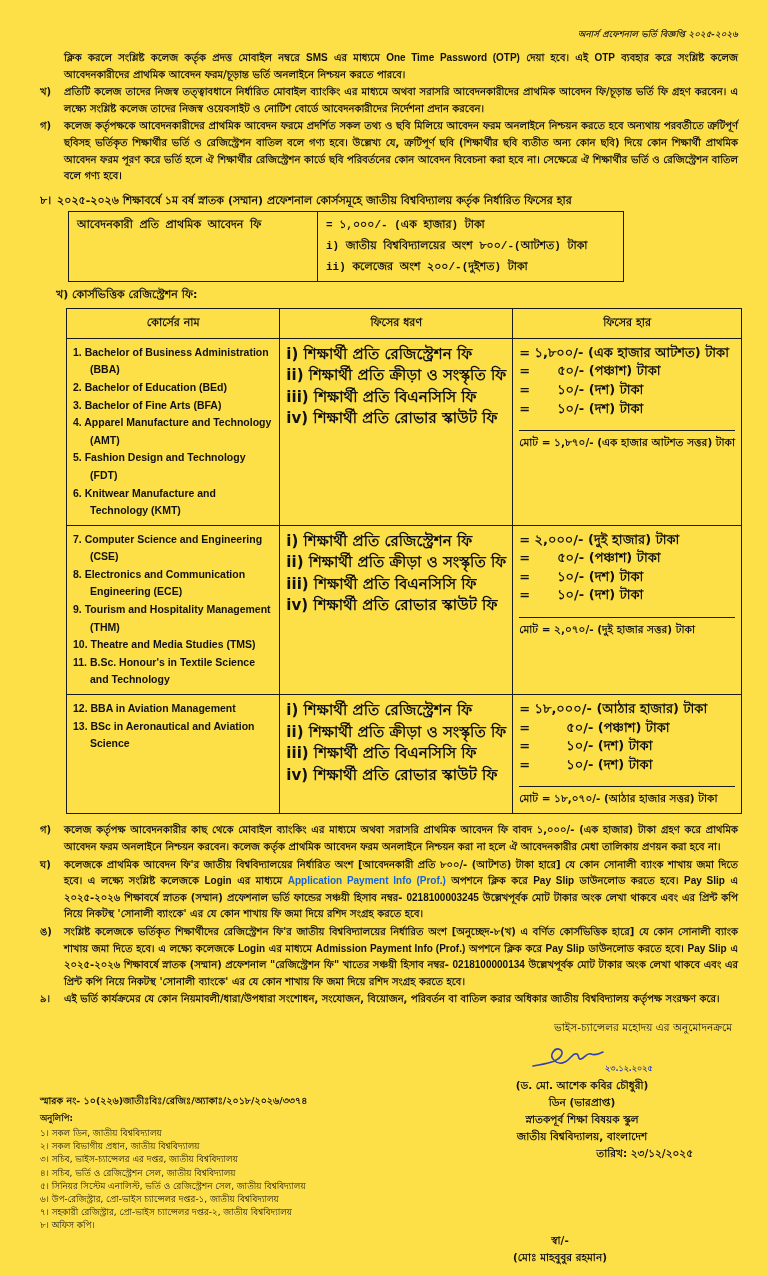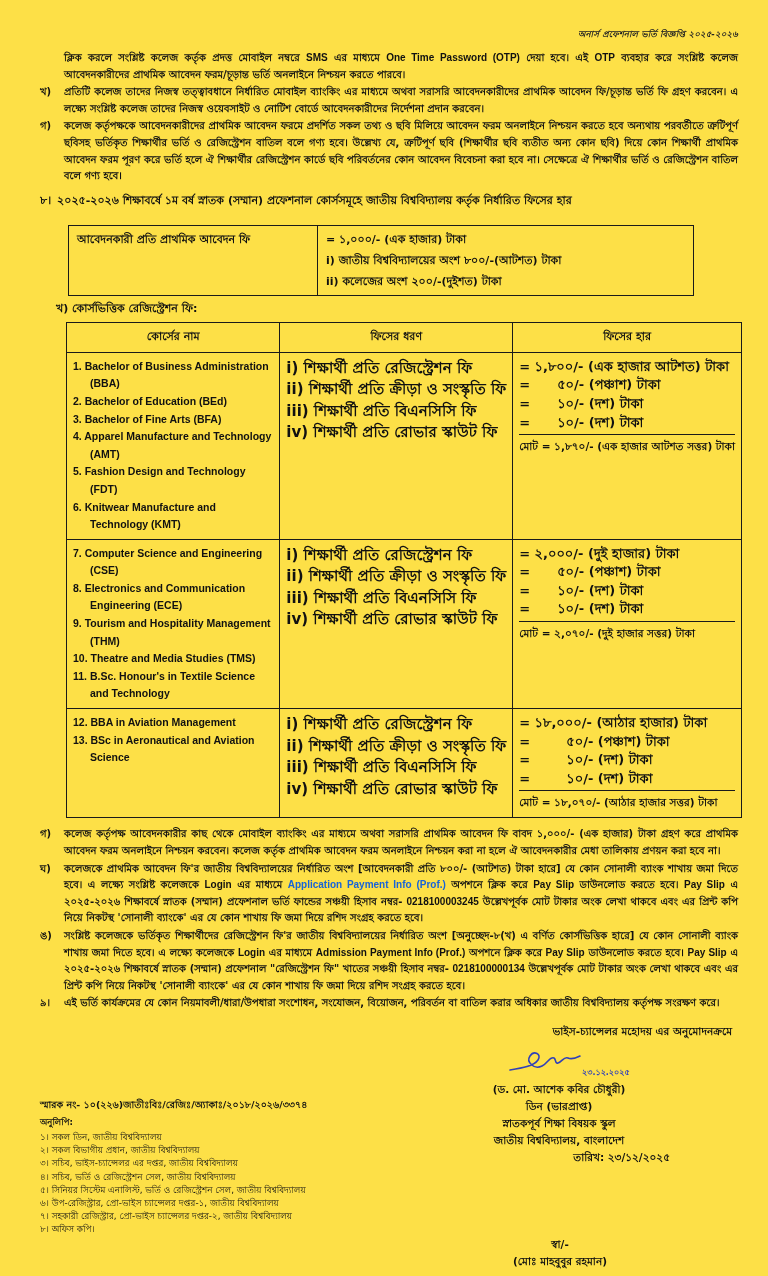--- a/index.html
+++ b/index.html
@@ -15,36 +15,36 @@
   }
   .para{display:flex;font-size:10px;font-weight:bold;line-height:16.6px;text-align:justify;margin-bottom:1px;}
   .para .lbl{width:24px;flex:0 0 24px;}
   .para .lbl.empty{visibility:hidden;}
   .para .txt{flex:1;}
   .blue{color:#1763d8;font-weight:bold;}
   .sec8{font-size:11px;font-weight:bold;line-height:17px;margin-top:7px;}
   .sec8 .num{margin-right:6px;}
   .sub-lbl{font-size:11px;font-weight:bold;margin:4px 0 3px 16px;}
   table{border-collapse:collapse;}
-  .t1{margin-left:28px;width:626px;margin-top:16px;}
+  .t1{margin-left:28px;width:556px;margin-top:2px;font-family:Liberation Mono, monospace;}
   .t1 td{border:1.3px solid #1a1a1a;vertical-align:top;font-size:11px;font-weight:bold;padding:3px 8px;line-height:21px;}
   .t1 .c1{width:232px;}
   .t2{margin-left:26px;width:676px;margin-top:2px;}
   .t2 th{border:1.3px solid #1a1a1a;font-size:11px;font-weight:bold;padding:5px 4px;}
   .t2 td{border:1.3px solid #1a1a1a;vertical-align:top;padding:5px 6px;}
   .t2 .c1{width:272px;}
   .t2 .c2{width:206px;}
   .course{font-family:"Liberation Sans","DejaVu Sans",sans-serif;font-size:10.5px;font-weight:bold;line-height:17.6px;padding-left:17px;text-indent:-17px;}
   .ftype{font-size:15px;font-weight:bold;line-height:21.5px;white-space:nowrap;}
   .fee-line{font-size:13px;font-weight:bold;line-height:18.6px;white-space:pre-wrap;}
-  .fee-total{font-size:10.5px;font-weight:bold;line-height:19px;border-top:1.2px solid #1a1a1a;margin-top:2px;padding-top:2px;white-space:nowrap;}
+  .fee-total{font-size:10.5px;font-weight:bold;line-height:19px;border-top:1.2px solid #1a1a1a;margin-top:12px;padding-top:2px;white-space:nowrap;}
   .after{margin-top:8px;}
   .lower{position:relative;height:348px;margin-top:6px;}
-  .approval{position:absolute;top:6px;right:6px;font-size:10.5px;font-weight:bold;}
-  .dean{position:absolute;top:28px;right:54px;width:250px;text-align:center;font-size:10.5px;font-weight:bold;line-height:17px;}
+  .approval{position:absolute;top:6px;right:6px;font-size:10.5px;font-weight:normal;}
+  .dean{position:absolute;top:28px;right:31px;width:250px;text-align:center;font-size:10.5px;font-weight:bold;line-height:17px;}
   .signature-row{height:34px;position:relative;margin-bottom:1px;}
   .sig-svg{position:absolute;left:70px;top:0;}
   .sig-date{position:absolute;left:148px;top:18px;color:#3040b8;font-size:8px;font-weight:bold;}
   .dean .date-line{text-align:right;padding-right:14px;}
   .memo{position:absolute;left:0;top:80px;font-size:9.5px;font-weight:bold;}
   .copies-label{font-size:8.5px;margin-top:3px;font-weight:bold;}
   .copies{font-size:8.8px;line-height:13.2px;font-weight:normal;margin-top:1px;}
   .registrar{position:absolute;top:218px;right:68px;width:220px;text-align:center;font-size:10.5px;font-weight:bold;line-height:17.5px;}
   .latin{font-family:"Liberation Sans","DejaVu Sans",sans-serif;}
 </style>

